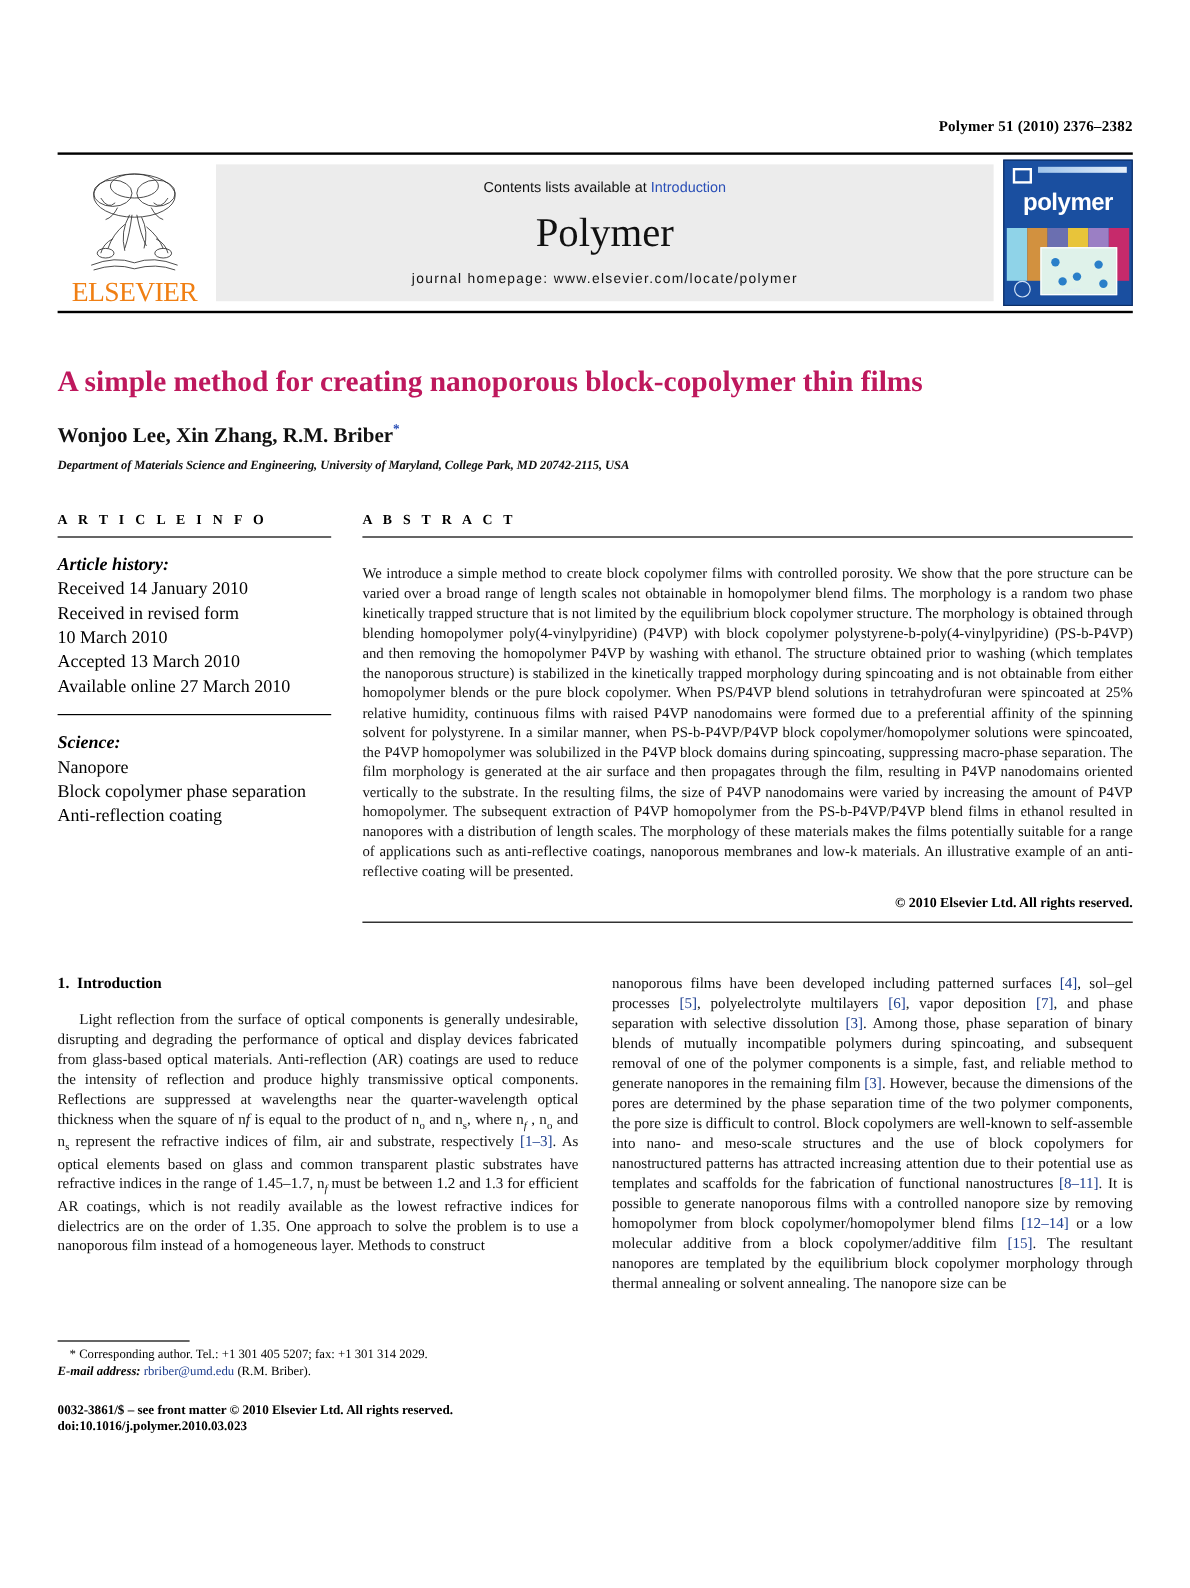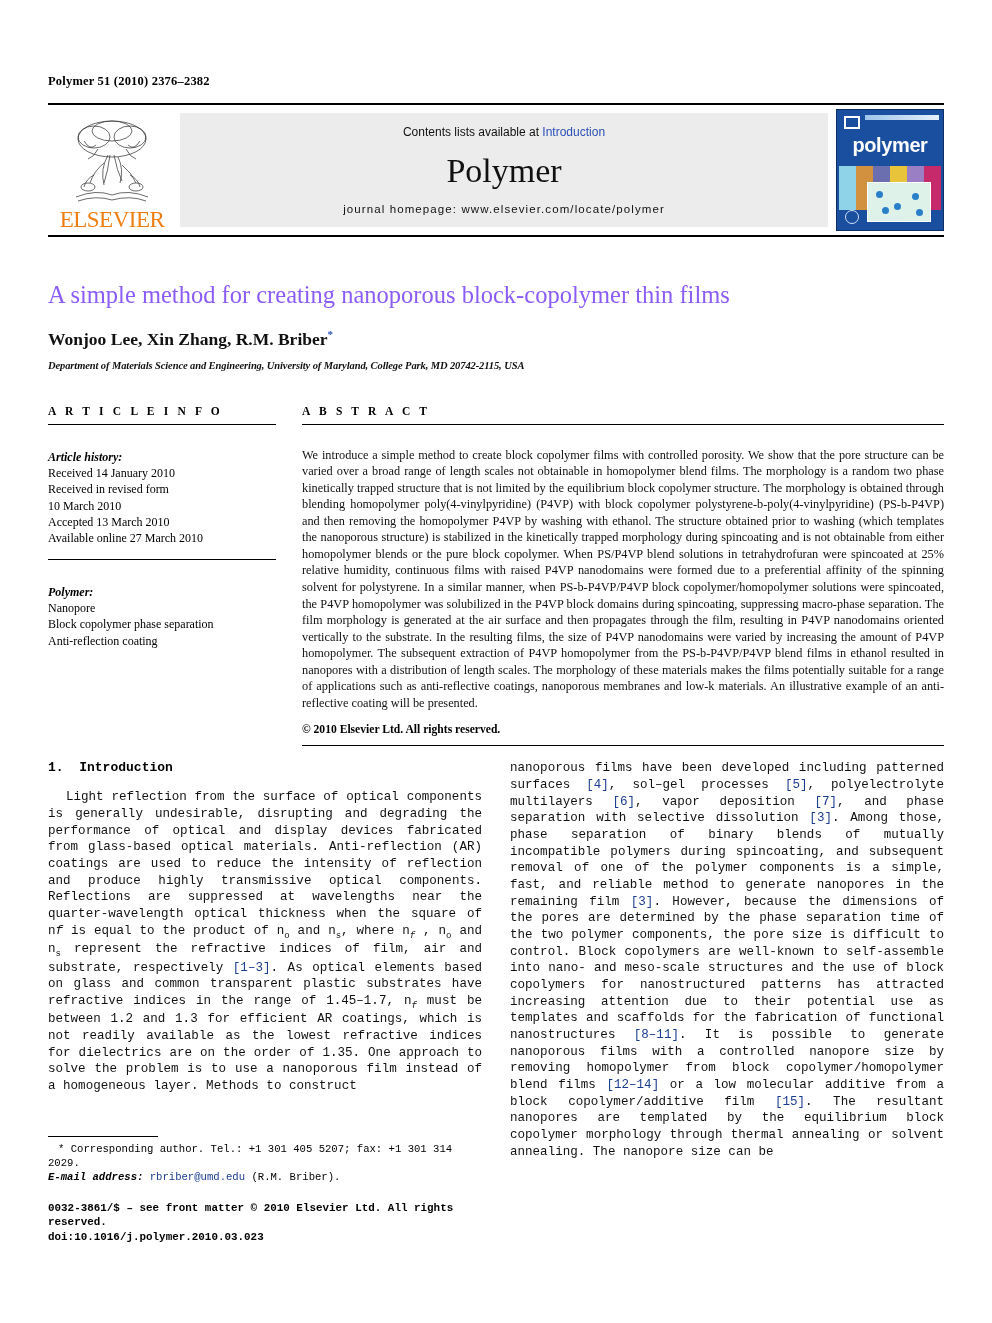--- a/index.html
+++ b/index.html
@@ -18,25 +18,26 @@
   .page {
     position: relative;
     width: 992px;
     height: 1323px;
     box-sizing: border-box;
     padding: 0 48px;
   }
 
   
   .running-head {
-    text-align: left;
+    text-align: right;
     font-size: 12.5px;
     font-weight: bold;
     letter-spacing: .2px;
     padding-top: 74px;
+    margin-top: 24px;
   }
 
   
   .banner {
     margin-top: 14px;
     border-top: 2.5px solid #000;
     border-bottom: 2.5px solid #000;
     height: 130px;
     display: flex;
     align-items: stretch;
@@ -150,23 +151,23 @@
     font-family: "Liberation Sans", sans-serif;
     font-size: 4px; color: #dbe8f8; letter-spacing: .3px;
   }
 
   
   .title-block { margin-top: 44px; }
   .article-title {
     font-family: "Liberation Serif", serif;
     font-size: 24.5px;
     line-height: 1.18;
-    font-weight: normal;
+    font-weight: bold;
     margin: 0;
-    color: #8b5cf6;
+    color: #be185d;
   }
   .authors {
     font-size: 17.5px;
     margin-top: 18px;
     color: #111;
     font-weight: bold;
   }
   .authors sup { font-size: 11px; color:#2a4fb7; }
   .affiliation {
     font-size: 10.5px;
@@ -188,44 +189,43 @@
 
   .sec-head {
     font-family: "Liberation Serif", serif;
     font-size: 11.5px;
     font-weight: bold;
     letter-spacing: 3.2px;
   }
   .rule-strong { border-top: 1.6px solid #000; margin-top: 7px; }
   .rule-thin   { border-top: 1.1px solid #000; margin: 12px 0 0 0; }
 
-  .info-group { font-size: 12px; line-height: 1.36; margin-top: 24px; }
+  .info-group { font-size: 15px; line-height: 1.36; margin-top: 13px; }
   .info-group .it { font-style: italic; font-weight: bold; }
 
   .abstract-body {
     margin-top: 22px;
     font-size: 12.3px;
     line-height: 1.345;
     text-align: justify;
     color: #111;
   }
   .copyright {
     margin-top: 12px;
-    text-align: left;
+    text-align: right;
     font-size: 11.6px;
     font-weight: bold;
   }
   .rule-abs-end { border-top: 1.4px solid #000; margin-top: 9px; width: 100%; }
 
   
   .body-cols {
-    margin-top: 14px;
+    margin-top: 42px;
     display: flex;
     gap: 28px;
-    font-family: Liberation Mono, monospace;
   }
   .bcol { flex: 1 1 0; position: relative; }
   .sec-title {
     font-size: 13px;
     font-weight: bold;
     margin: 0 0 14px 0;
   }
   .para {
     font-size: 12.55px;
     line-height: 1.33;
@@ -339,21 +339,21 @@
       <div class="info-group">
         <div class="it">Article history:</div>
         <div>Received 14 January 2010</div>
         <div>Received in revised form</div>
         <div>10 March 2010</div>
         <div>Accepted 13 March 2010</div>
         <div>Available online 27 March 2010</div>
       </div>
       <div class="rule-thin"></div>
       <div class="info-group">
-        <div class="it">Polymer:</div>
+        <div class="it">Science:</div>
         <div>Nanopore</div>
         <div>Block copolymer phase separation</div>
         <div>Anti-reflection coating</div>
       </div>
     </div>
 
     <div class="col-abs">
       <div class="sec-head">A B S T R A C T</div>
       <div class="rule-strong"></div>
       <div class="abstract-body">We introduce a simple method to create block copolymer films with controlled porosity. We show that the pore structure can be varied over a broad range of length scales not obtainable in homopolymer blend films. The morphology is a random two phase kinetically trapped structure that is not limited by the equilibrium block copolymer structure. The morphology is obtained through blending homopolymer poly(4-vinylpyridine) (P4VP) with block copolymer polystyrene-b-poly(4-vinylpyridine) (PS-b-P4VP) and then removing the homopolymer P4VP by washing with ethanol. The structure obtained prior to washing (which templates the nanoporous structure) is stabilized in the kinetically trapped morphology during spincoating and is not obtainable from either homopolymer blends or the pure block copolymer. When PS/P4VP blend solutions in tetrahydrofuran were spincoated at 25% relative humidity, continuous films with raised P4VP nanodomains were formed due to a preferential affinity of the spinning solvent for polystyrene. In a similar manner, when PS-b-P4VP/P4VP block copolymer/homopolymer solutions were spincoated, the P4VP homopolymer was solubilized in the P4VP block domains during spincoating, suppressing macro-phase separation. The film morphology is generated at the air surface and then propagates through the film, resulting in P4VP nanodomains oriented vertically to the substrate. In the resulting films, the size of P4VP nanodomains were varied by increasing the amount of P4VP homopolymer. The subsequent extraction of P4VP homopolymer from the PS-b-P4VP/P4VP blend films in ethanol resulted in nanopores with a distribution of length scales. The morphology of these materials makes the films potentially suitable for a range of applications such as anti-reflective coatings, nanoporous membranes and low-k materials. An illustrative example of an anti-reflective coating will be presented.</div>

